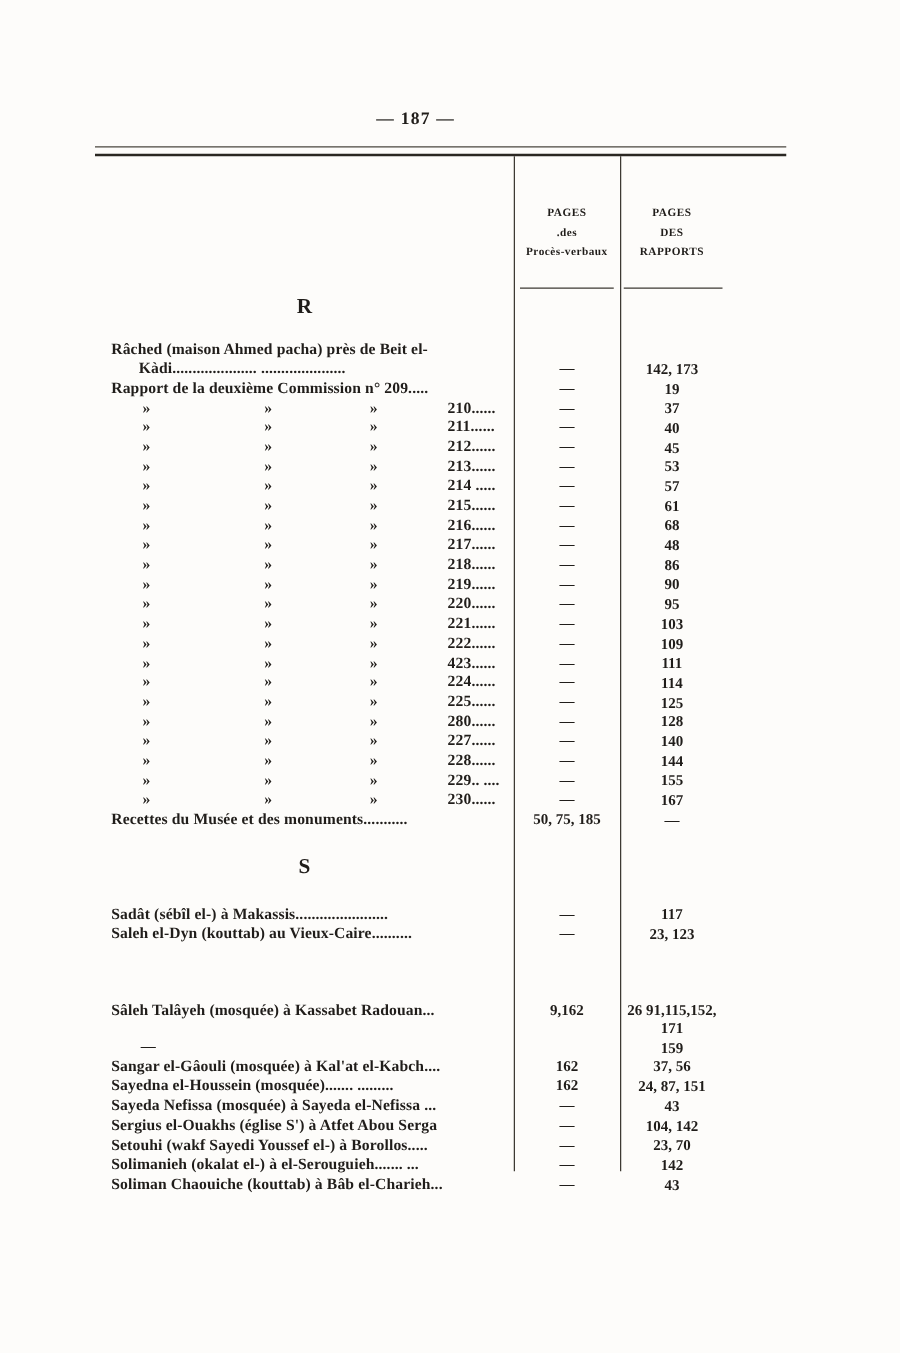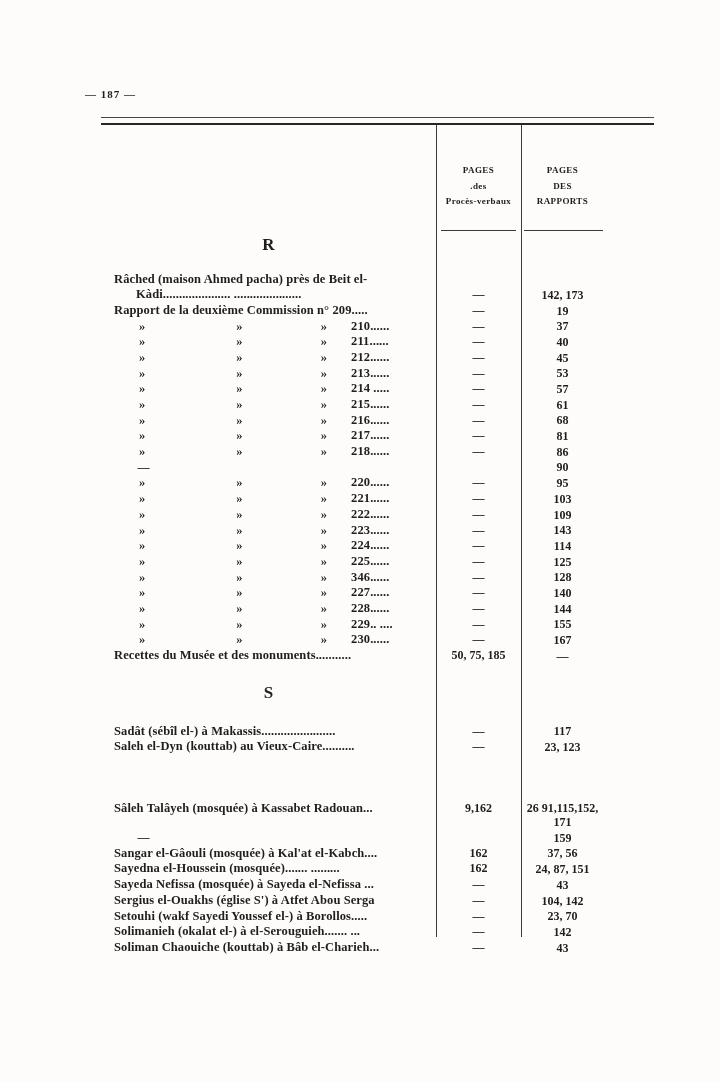--- a/index.html
+++ b/index.html
@@ -6,23 +6,23 @@
   body {
     width: 720px; height: 1082px;
     background: #fdfcfa;
     position: relative;
     font-family: "Liberation Serif", "DejaVu Serif", serif;
     color: #201d1a;
     overflow: hidden;
   }
   .page-number {
     position: absolute; top: 88px; left: 85px; width: 495px;
-    font-size: 11px; font-weight: 700; letter-spacing: 1px;
-  }
-  .table-wrap { position: absolute; left: 101px; top: 117px; width: 553px; }
+    text-align: center; font-size: 14px; font-weight: 700; letter-spacing: 1px;
+  }
+  .table-wrap { position: absolute; left: 76px; top: 117px; width: 553px; }
   .rule-thin  { border-top: 1px solid #4a463f; height: 0; }
   .rule-thick { border-top: 2px solid #2a2722; height: 0; margin-top: 5px; }
   .vline { position: absolute; width: 1px; background: #3d3933; top: 8px; height: 812px; }
   .vline-1 { left: 335px; }
   .vline-2 { left: 420px; }
   .header-row { display: flex; height: 106px; }
   .head-spacer { width: 335px; }
   .col-head {
     box-sizing: border-box; padding-top: 38px; text-align: center;
     font-size: 9px; line-height: 15.5px; font-weight: 700; letter-spacing: 0.4px;
@@ -41,21 +41,21 @@
   .row.align-top { align-items: flex-start; margin-top: 46px; }
   .cell { font-weight: 700; }
   .cell-label { width: 335px; box-sizing: border-box; font-size: 12.5px; line-height: 15.2px; letter-spacing: 0.1px; }
   .cell-label .line { padding-left: 13px; white-space: nowrap; }
   .cell-label .line.indent { padding-left: 35px; }
   .cell-label.ditto { white-space: nowrap; }
   .dit { display: inline-block; }
   .d1 { margin-left: 38px; }
   .d2 { margin-left: 91px; }
   .d3 { margin-left: 78px; }
-  .ditnum { display: inline-block; margin-left: 24px; }
+  .ditnum { display: inline-block; margin-left: 56px; }
   .cell-v { width: 85px; text-align: center; font-size: 12px; line-height: 15.2px; }
   .cell-r {
     width: 133px; box-sizing: border-box; padding-right: 50px;
     text-align: center; font-size: 12px; line-height: 14.5px;
   }
 </style>
 </head>
 <body>
 
 <div class="page-number">— 187 —</div>
@@ -128,63 +128,64 @@
         <div class="cell cell-r">61</div>
       </div>
       <div class="row">
         <div class="cell cell-label ditto"><span class="dit d1">»</span><span class="dit d2">»</span><span class="dit d3">»</span><span class="ditnum">216......</span></div>
         <div class="cell cell-v">—</div>
         <div class="cell cell-r">68</div>
       </div>
       <div class="row">
         <div class="cell cell-label ditto"><span class="dit d1">»</span><span class="dit d2">»</span><span class="dit d3">»</span><span class="ditnum">217......</span></div>
         <div class="cell cell-v">—</div>
-        <div class="cell cell-r">81</div>
+        <div class="cell cell-r">48</div>
       </div>
       <div class="row">
         <div class="cell cell-label ditto"><span class="dit d1">»</span><span class="dit d2">»</span><span class="dit d3">»</span><span class="ditnum">218......</span></div>
         <div class="cell cell-v">—</div>
         <div class="cell cell-r">86</div>
       </div>
       <div class="row">
+        <div class="cell cell-label ditto"><span class="dit d1">»</span><span class="dit d2">»</span><span class="dit d3">»</span><span class="ditnum">219......</span></div>
         <div class="cell cell-v">—</div>
         <div class="cell cell-r">90</div>
       </div>
       <div class="row">
         <div class="cell cell-label ditto"><span class="dit d1">»</span><span class="dit d2">»</span><span class="dit d3">»</span><span class="ditnum">220......</span></div>
         <div class="cell cell-v">—</div>
         <div class="cell cell-r">95</div>
       </div>
       <div class="row">
         <div class="cell cell-label ditto"><span class="dit d1">»</span><span class="dit d2">»</span><span class="dit d3">»</span><span class="ditnum">221......</span></div>
         <div class="cell cell-v">—</div>
         <div class="cell cell-r">103</div>
       </div>
       <div class="row">
         <div class="cell cell-label ditto"><span class="dit d1">»</span><span class="dit d2">»</span><span class="dit d3">»</span><span class="ditnum">222......</span></div>
         <div class="cell cell-v">—</div>
         <div class="cell cell-r">109</div>
       </div>
       <div class="row">
-        <div class="cell cell-label ditto"><span class="dit d1">»</span><span class="dit d2">»</span><span class="dit d3">»</span><span class="ditnum">223......</span></div>
-        <div class="cell cell-v">—</div>
-        <div class="cell cell-r">143</div>
+        <div class="cell cell-label ditto"><span class="dit d1">»</span><span class="dit d2">»</span><span class="dit d3">»</span><span class="ditnum">423......</span></div>
+        <div class="cell cell-v">—</div>
+        <div class="cell cell-r">111</div>
       </div>
       <div class="row">
         <div class="cell cell-label ditto"><span class="dit d1">»</span><span class="dit d2">»</span><span class="dit d3">»</span><span class="ditnum">224......</span></div>
         <div class="cell cell-v">—</div>
         <div class="cell cell-r">114</div>
       </div>
       <div class="row">
         <div class="cell cell-label ditto"><span class="dit d1">»</span><span class="dit d2">»</span><span class="dit d3">»</span><span class="ditnum">225......</span></div>
         <div class="cell cell-v">—</div>
         <div class="cell cell-r">125</div>
       </div>
       <div class="row">
-        <div class="cell cell-label ditto"><span class="dit d1">»</span><span class="dit d2">»</span><span class="dit d3">»</span><span class="ditnum">346......</span></div>
+        <div class="cell cell-label ditto"><span class="dit d1">»</span><span class="dit d2">»</span><span class="dit d3">»</span><span class="ditnum">280......</span></div>
         <div class="cell cell-v">—</div>
         <div class="cell cell-r">128</div>
       </div>
       <div class="row">
         <div class="cell cell-label ditto"><span class="dit d1">»</span><span class="dit d2">»</span><span class="dit d3">»</span><span class="ditnum">227......</span></div>
         <div class="cell cell-v">—</div>
         <div class="cell cell-r">140</div>
       </div>
       <div class="row">
         <div class="cell cell-label ditto"><span class="dit d1">»</span><span class="dit d2">»</span><span class="dit d3">»</span><span class="ditnum">228......</span></div>

